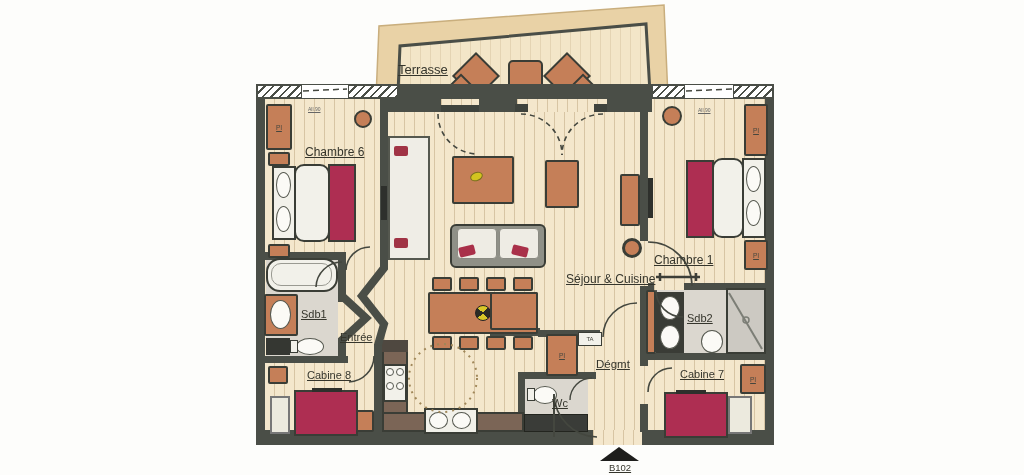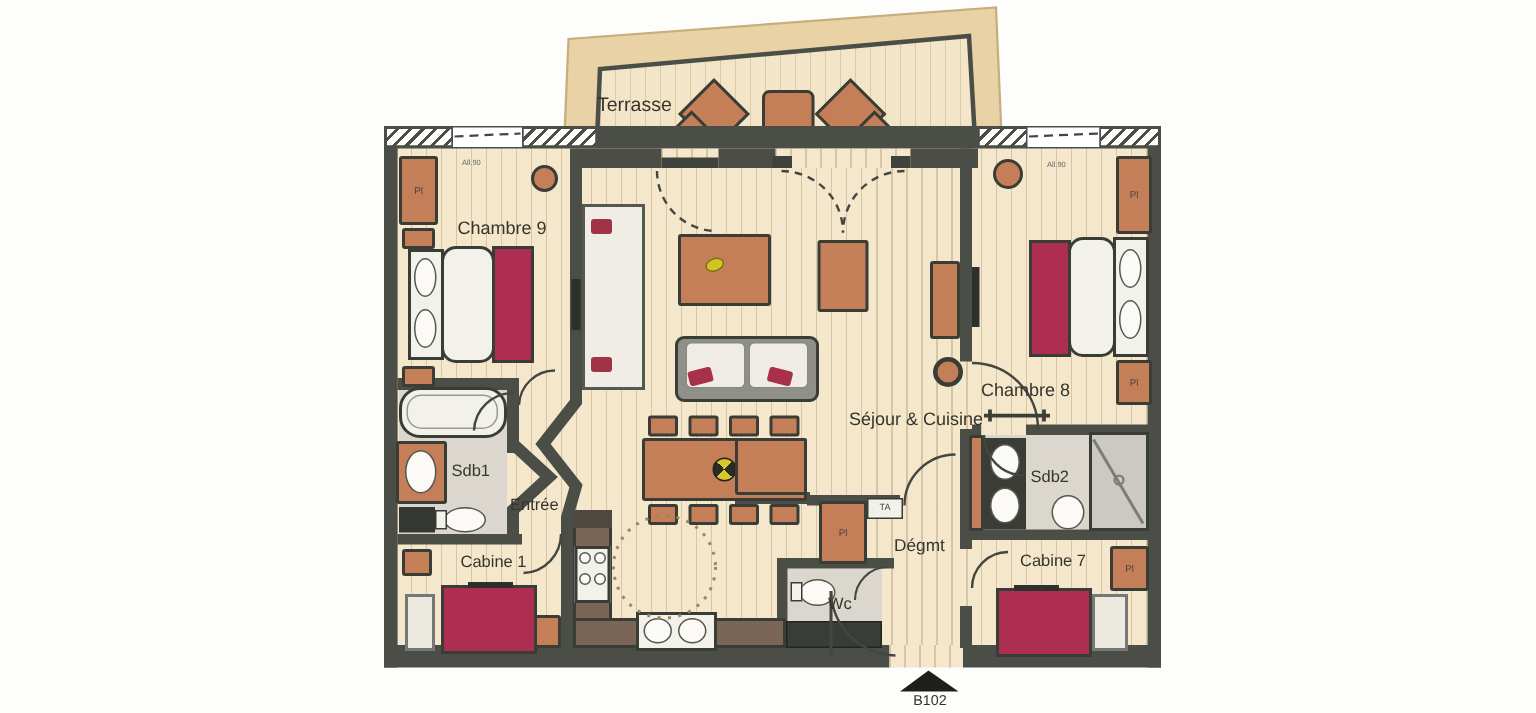--- a/index.html
+++ b/index.html
@@ -12,21 +12,21 @@
   .w{position:absolute;background:var(--wall);}
   .floor{position:absolute;background-color:var(--floor);
          background-image:repeating-linear-gradient(90deg, rgba(150,118,70,.30) 0 1px, transparent 1px 10px);}
   .bath{position:absolute;background:var(--bath);}
   .t{position:absolute;background:var(--terr);border:2px solid var(--ln);border-radius:2px;}
   .wh{position:absolute;background:#f2f1ea;border:2px solid var(--ln);}
   .redf{position:absolute;background:var(--red);border:2px solid var(--ln);}
   .hatch{position:absolute;background:repeating-linear-gradient(135deg,#fff 0 4px,var(--wall) 4px 6px);border:1px solid var(--wall);}
   .gapw{position:absolute;background:#fff;}
   .sill{position:absolute;background:#3f433d;}
-  .lbl{position:absolute;color:#35352c;white-space:nowrap;z-index:30;}
+  .lbl{position:absolute;color:#35352c;white-space:nowrap;z-index:30;text-decoration:underline;}
   .tiny{font-size:6.5px;color:#45463e;display:flex;align-items:center;justify-content:center;}
   .circle{border-radius:50%;}
   .oval{position:absolute;background:#fbfaf6;border:1.5px solid #55584f;border-radius:50%;}
   svg.layer{position:absolute;left:0;top:0;pointer-events:none;}
 </style>
 </head>
 <body>
 
 <div id="stage">
 
@@ -224,26 +224,26 @@
 
     <path d="M729,293 L762,349" stroke="#7c7e76" stroke-width="2"></path>
     <circle cx="746" cy="320" r="3" fill="none" stroke="#7c7e76" stroke-width="1.5"></circle>
 
     <path d="M656,277 L700,277 M660,273 L660,281 M696,273 L696,281" stroke="#3c3e38" stroke-width="2.5"></path>
 
     <polygon points="619,447 600,461 639,461" fill="#1e1e1c"></polygon>
   </svg>
 
   <span class="lbl" style="left:398px;top:62px;font-size:13px">Terrasse</span>
-  <span class="lbl" style="left:305px;top:145px;font-size:12px">Chambre 9</span>
+  <span class="lbl" style="left:305px;top:145px;font-size:12px">Chambre 6</span>
   <span class="lbl" style="left:566px;top:272px;font-size:12px">Séjour &amp; Cuisine</span>
-  <span class="lbl" style="left:654px;top:253px;font-size:12px">Chambre 8</span>
+  <span class="lbl" style="left:654px;top:253px;font-size:12px">Chambre 1</span>
   <span class="lbl" style="left:301px;top:308px;font-size:11px">Sdb1</span>
   <span class="lbl" style="left:340px;top:331px;font-size:11px">Entrée</span>
-  <span class="lbl" style="left:307px;top:369px;font-size:11px">Cabine 1</span>
+  <span class="lbl" style="left:307px;top:369px;font-size:11px">Cabine 8</span>
   <span class="lbl" style="left:596px;top:358px;font-size:11.5px">Dégmt</span>
   <span class="lbl" style="left:552px;top:397px;font-size:11px">Wc</span>
   <span class="lbl" style="left:687px;top:312px;font-size:11px">Sdb2</span>
   <span class="lbl" style="left:680px;top:368px;font-size:11px">Cabine 7</span>
   <span class="lbl" style="left:308px;top:106px;font-size:5px;color:#666">All.90</span>
   <span class="lbl" style="left:698px;top:107px;font-size:5px;color:#666">All.90</span>
   <span class="lbl" style="left:600px;top:462px;width:40px;text-align:center;font-size:9.5px">B102</span>
 
 </div>
 

